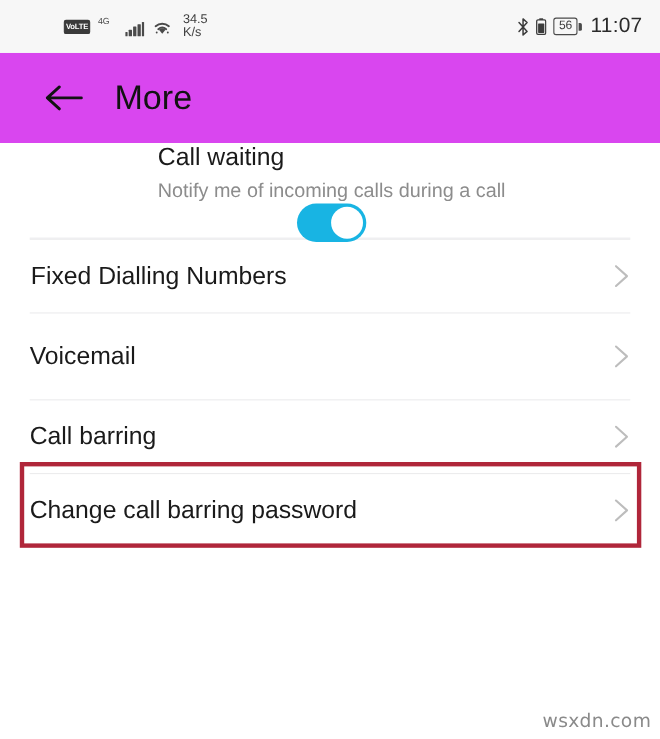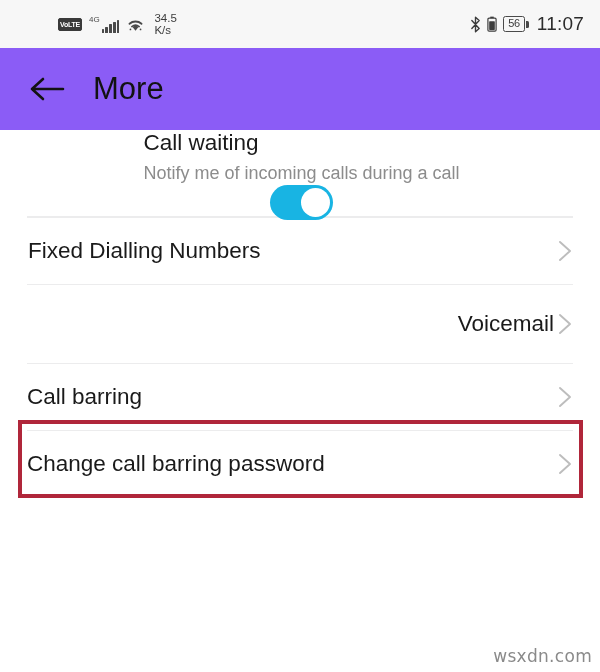--- a/index.html
+++ b/index.html
@@ -54,21 +54,21 @@
     gap: 1px;
     position: relative;
     height: 18px;
   }
   .net-label {
     font-size: 8px;
     font-weight: normal;
     color: #4a4a4a;
     line-height: 1;
     align-self: flex-start;
-    margin-right: 1px;
+    margin-right: 13px;
     margin-top: 1px;
   }
   .bars {
     display: flex;
     align-items: flex-end;
     gap: 1.2px;
     height: 13px;
   }
   .bars i {
     display: block;
@@ -122,24 +122,24 @@
   .clock {
     font-size: 19px;
     color: #2b2b2b;
     letter-spacing: 0.2px;
     margin-left: 2px;
   }
 
   
   .app-bar {
     height: 82px;
-    background: #8b5cf6;
-    display: flex;
-    align-items: center;
-    padding-left: 28px;
+    background: #d946ef;
+    display: flex;
+    align-items: center;
+    padding-left: 39px;
     box-sizing: border-box;
   }
   .back-icon { width: 38px; height: 30px; display: block; }
   .app-title {
     font-size: 31px;
     color: #121212;
     margin-left: 27px;
     letter-spacing: 0px;
   }
 
@@ -202,21 +202,21 @@
   }
 
   
   .chev { width: 22px; height: 30px; display: block; flex: 0 0 auto; }
   .chev.dim path { stroke: #c9c9c9; }
 
   
   .row-call-waiting { height: 86px; flex-direction: column; }
   .row-caller-id    { height: 106px; }
   .row-fdn          { height: 66px; padding-left: 28px; }
-  .row-voicemail    { height: 78px; justify-content: flex-end; }
+  .row-voicemail    { height: 78px; }
   .row-call-barring { height: 66px; }
   .row-change-pwd   { height: 66px; }
 
   
   .highlight-box {
     position: absolute;
     left: 18px;
     top: 420px;
     width: 565px;
     height: 78px;

